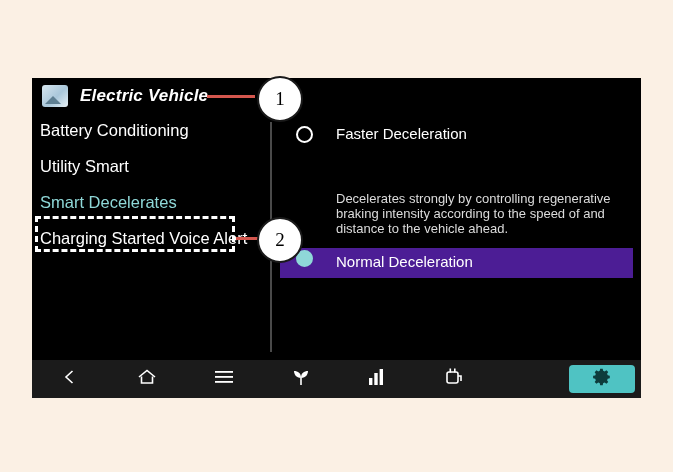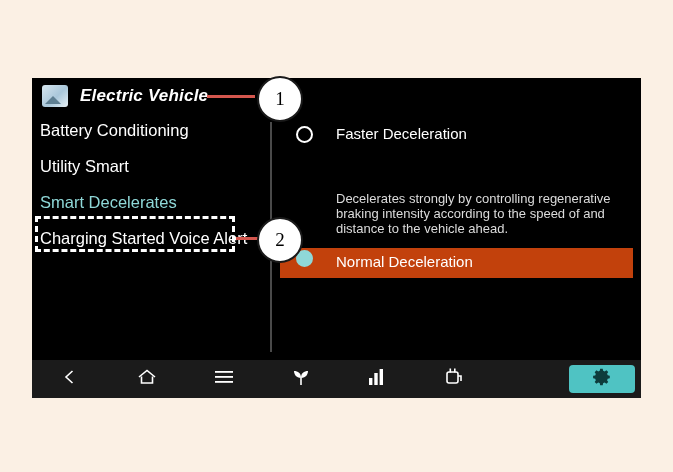--- a/index.html
+++ b/index.html
@@ -123,21 +123,21 @@
     height: 244px;
     box-sizing: border-box;
     padding: 8px 8px 12px 14px;
   }
   .option {
     position: relative;
     padding-left: 42px;
     margin-bottom: 12px;
   }
   .option.highlight {
-    background: #c2410c;
+    background: #4c1d95;
     margin-left: -14px;
     padding-left: 56px;
     padding-top: 4px;
     padding-bottom: 4px;
     margin-bottom: 8px;
   }
   .radio {
     position: absolute;
     left: 2px;
     top: 2px;

